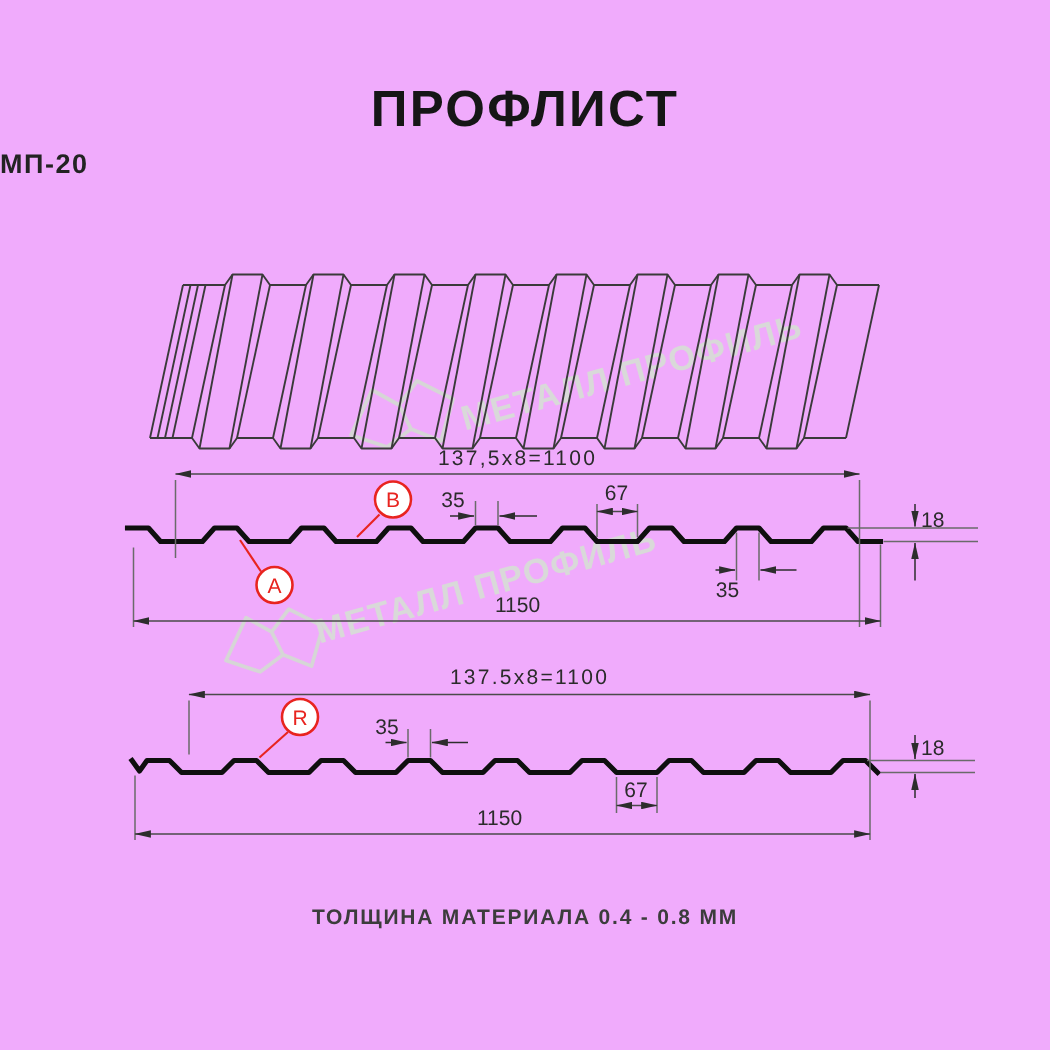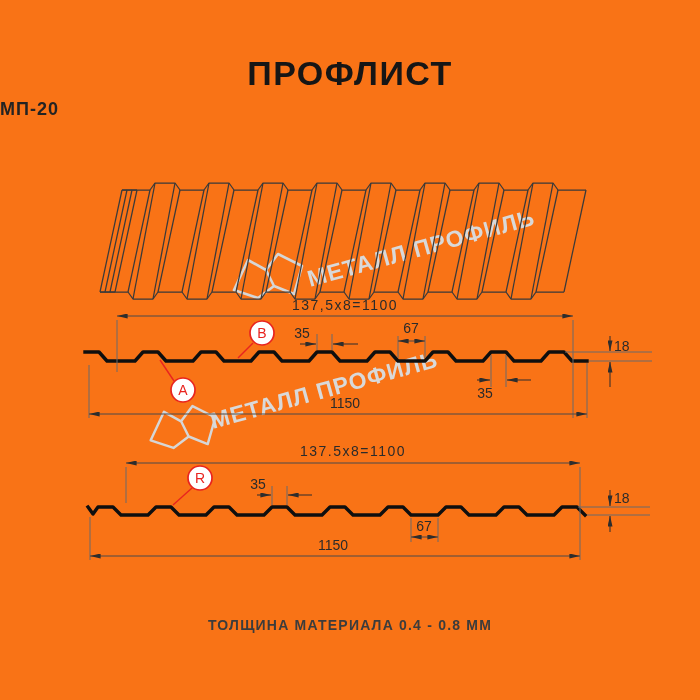--- a/index.html
+++ b/index.html
@@ -1,22 +1,22 @@
 <!DOCTYPE html>
 <html><head>
 <meta charset="utf-8">
 <style>
   html,body{margin:0;padding:0;background:#ffffff;}
-  .stage{position:relative;width:700px;height:700px;background:#f97316;overflow:hidden;
+  .stage{position:relative;width:700px;height:700px;background:#f0abfc;overflow:hidden;
          font-family:"Liberation Sans",sans-serif;}
   .title{position:absolute;top:54px;left:0;right:0;text-align:center;
          font-size:34px;font-weight:700;letter-spacing:1.5px;color:#161616;}
   .subtitle{position:absolute;top:99px;left:0;right:0;text-align:left;
          font-size:18px;font-weight:600;letter-spacing:1px;color:#232323;}
-  .footer{position:absolute;top:617px;left:0;right:0;text-align:center;
+  .footer{position:absolute;top:603px;left:0;right:0;text-align:center;
          font-size:14px;font-weight:600;letter-spacing:1.2px;color:#3c3c3c;}
   svg{position:absolute;left:0;top:0;}
   .profile{fill:none;stroke:#0f0f0f;stroke-width:3.4;stroke-linejoin:round;stroke-linecap:square;}
   .ext{stroke:#6a6a6a;stroke-width:1;}
   .dim{stroke:#4a4a4a;stroke-width:1;}
   .arr{stroke:#2d2d2d;stroke-width:1;}
   .dim-text{font-family:"Liberation Sans",sans-serif;font-size:14px;fill:#2b2b2b;}
   .module-text{letter-spacing:1.5px;}
   .callout-circle{fill:#ffffff;stroke:#e8241f;stroke-width:1.7;}
   .callout-text{font-family:"Liberation Sans",sans-serif;font-size:14px;fill:#e8241f;text-anchor:middle;}

